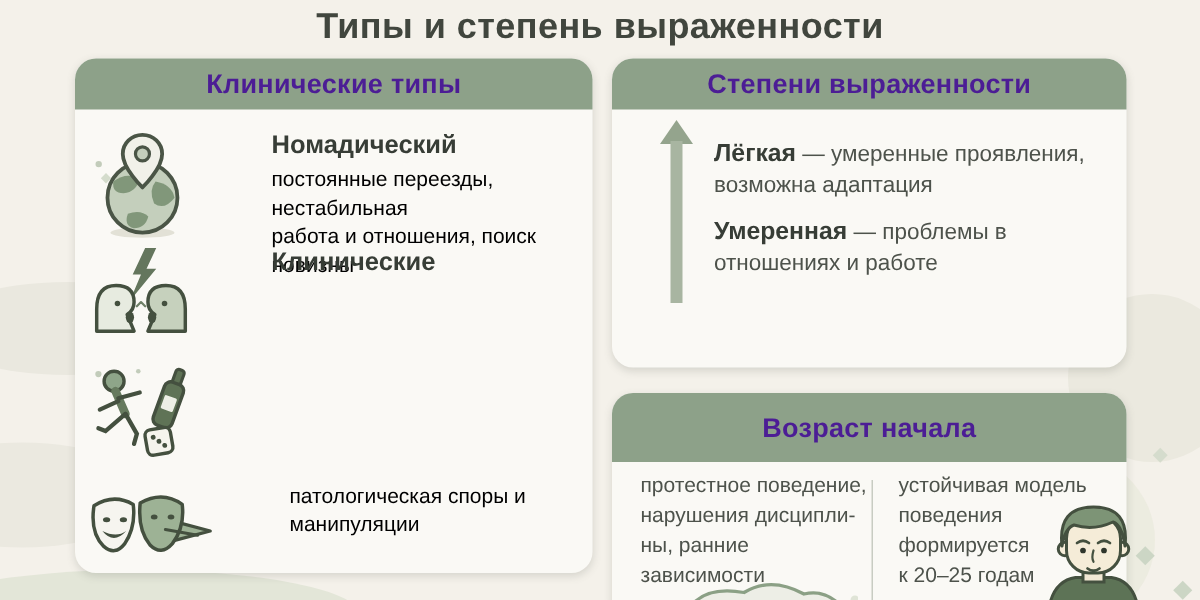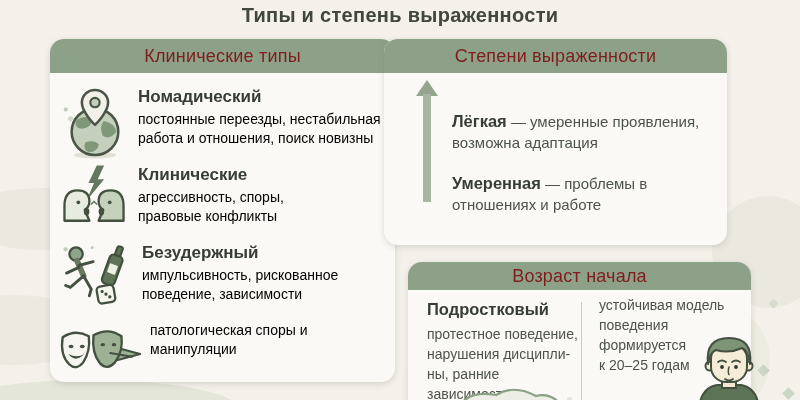--- a/index.html
+++ b/index.html
@@ -16,52 +16,52 @@
   .hill-left { left:-60px; top:380px; width:300px; height:60px; border-radius:50%; background:#e3e6d8; }
   .blob-right-mid { left:712px; top:196px; width:112px; height:112px; border-radius:50%; background:#ecead f; background:#ecead9; background:#ebe9df; }
   .blob-right-low { left:640px; top:300px; width:130px; height:120px; border-radius:50%; background:#e9e9dc; opacity:.75; }
   .diamond { width:9px; height:9px; background:#ccd6c5; transform:rotate(45deg); }
   .d1 { left:759px; top:366px; }
   .d2 { left:784px; top:389px; }
   .d3 { left:770px; top:300px; width:7px; height:7px; opacity:.7; }
 
   .page-title {
     position: absolute; left:0; right:0; top:4px; z-index:2;
-    text-align:center; font-size:20px; font-weight:700; color:#41463e; letter-spacing:.3px;
+    text-align:center; font-size:24px; font-weight:700; color:#41463e; letter-spacing:.3px;
   }
 
   .card {
     position:absolute; z-index:1; background:#faf9f5; border-radius:14px;
     box-shadow: 0 2px 6px rgba(90,95,85,.20);
   }
   .card-header {
     height:34px; background:#8da189; border-radius:14px 14px 0 0;
     display:flex; align-items:center; justify-content:center;
-    color:#7f1d1d; font-weight:400; font-size:18px; letter-spacing:.2px;
+    color:#4c1d95; font-weight:700; font-size:18px; letter-spacing:.2px;
   }
 
   
   .card-clinical { left:50px; top:39px; width:345px; height:343px; }
   .clinical-body { padding:12px 12px 0 8px; }
   .type-item { display:flex; align-items:flex-start; height:78px; }
   .type-icon { flex:0 0 72px; display:flex; justify-content:center; align-items:flex-start; }
-  .type-text { padding-left:8px; padding-top:2px; }
+  .type-text { padding-left:8px; padding-top:2px;margin-left:43px; }
   .type-title { font-size:17px; font-weight:700; color:#373d36; margin:0 0 3px 0; }
   .type-desc { font-size:14px; line-height:1.36; color:#000000; white-space:pre-line; }
 
   
-  .card-sev { left:384px; top:39px; width:343px; height:206px; }
+  .card-sev { left:408px; top:39px; width:343px; height:206px; }
   .sev-body { position:relative; padding:18px 12px 0 68px; }
   .sev-arrow { position:absolute; left:32px; top:7px; }
-  .sev-item { margin-bottom:9px; font-size:15px; line-height:1.38; color:#4d524b; width:262px;margin-top:19px; }
+  .sev-item { margin-bottom:9px; font-size:15px; line-height:1.38; color:#4d524b; width:262px; }
   .sev-item b { font-size:16.5px; color:#373d36; }
 
   
   .card-age { left:408px; top:262px; width:343px; height:152px; }
-  .card-age .card-header { height:28px; }
+  .card-age .card-header { height:46px; }
   .age-body { display:flex; padding:6px 0 0 19px; }
   .age-col { padding-top:0; }
   .age-col-1 { flex:0 0 152px; }
   .age-divider { width:1px; background:#c8ccc2; height:112px; margin:6px 0 0 2px; }
   .age-col-2 { padding-left:17px; }
   .age-title { font-size:16.5px; font-weight:700; color:#373d36; margin:4px 0 6px 0; }
   .age-desc { font-size:14px; line-height:1.42; color:#4d524b; white-space:pre-line; }
 
   .man-wrap { position:absolute; left:699px; top:334px; z-index:3; }
   .teen-wrap { position:absolute; left:452px; top:386px; z-index:3; }
@@ -115,22 +115,20 @@
             <circle cx="22" cy="42" r="2" fill="#44503f"></circle>
             <ellipse cx="31" cy="52" rx="3" ry="4.2" fill="#44503f"></ellipse>
             <path d="M71 62 V46 q0 -17 -14 -17 q-13 0 -13 12 q0 6 5 9 l-5 12 z" fill="#c6d1bd" stroke="#44503f" stroke-width="2.5" stroke-linejoin="round"></path>
             <circle cx="56" cy="42" r="2" fill="#44503f"></circle>
             <ellipse cx="47" cy="52" rx="3" ry="4.2" fill="#44503f"></ellipse>
             <path d="M36 44 l3 -3 M42 44 l-3 -3" stroke="#6f8168" stroke-width="1.6" stroke-linecap="round"></path>
           </svg>
         </span>
         <span class="type-text">
           <div class="type-title">Клинические</div>
-          <div class="type-desc">агрессивность, споры,
-правовые конфликты</div>
         </span>
       </div>
 
       <div class="type-item">
         <span class="type-icon">
           <svg width="76" height="68" viewBox="0 0 80 70">
             <circle cx="8" cy="8" r="2.2" fill="#c2ccba"></circle>
             <circle cx="36" cy="6" r="1.6" fill="#c2ccba"></circle>
             <g transform="rotate(20 58 30)">
               <rect x="54" y="4" width="6" height="13" rx="2" fill="#5f7356" stroke="#44503f" stroke-width="2.2"></rect>
@@ -146,25 +144,20 @@
             <circle cx="19" cy="13" r="7" fill="#8ea589" stroke="#44503f" stroke-width="2.4"></circle>
             <g stroke="#44503f" stroke-width="3" stroke-linecap="round" fill="none">
               <path d="M20 20 L27 36" stroke="#667a5e" stroke-width="6"></path>
               <path d="M22 25 L37 21"></path>
               <path d="M22 27 L9 33"></path>
               <path d="M27 36 L13 48 L8 46"></path>
               <path d="M27 36 L35 50 L33 57"></path>
             </g>
           </svg>
         </span>
-        <span class="type-text">
-          <div class="type-title">Безудержный</div>
-          <div class="type-desc">импульсивность, рискованное
-поведение, зависимости</div>
-        </span>
       </div>
 
       <div class="type-item">
         <span class="type-icon">
           <svg width="84" height="58" viewBox="0 0 90 60" style="margin-top:6px">
             <path d="M5 12 Q19 3 33 11 Q35 27 27 39 Q20 48 12 41 Q2 31 5 12 Z" fill="#f6f5ef" stroke="#44503f" stroke-width="2.5" stroke-linejoin="round"></path>
             <ellipse cx="14" cy="22" rx="2.6" ry="1.8" fill="#44503f"></ellipse>
             <ellipse cx="26" cy="22" rx="2.6" ry="1.8" fill="#44503f"></ellipse>
             <path d="M11 30 Q19 40 28 30 Q21 35 11 30 Z" fill="#44503f"></path>
             <polygon points="58,22 88,30 58,38" fill="#9db295" stroke="#44503f" stroke-width="2.4" stroke-linejoin="round"></polygon>
@@ -193,21 +186,20 @@
       </span>
       <div class="sev-item"><b>Лёгкая</b> <span>— умеренные проявления, возможна адаптация</span></div>
       <div class="sev-item"><b>Умеренная</b> <span>— проблемы в отношениях и работе</span></div>
     </div>
   </div>
 
   <div class="card card-age">
     <div class="card-header">Возраст начала</div>
     <div class="age-body">
       <div class="age-col age-col-1">
-        <div class="age-title">Подростковый</div>
         <div class="age-desc">протестное поведение,
 нарушения дисципли-
 ны, ранние зависимости</div>
       </div>
       <div class="age-divider"></div>
       <div class="age-col age-col-2">
         <div class="age-desc">устойчивая модель
 поведения
 формируется
 к 20–25 годам</div>

